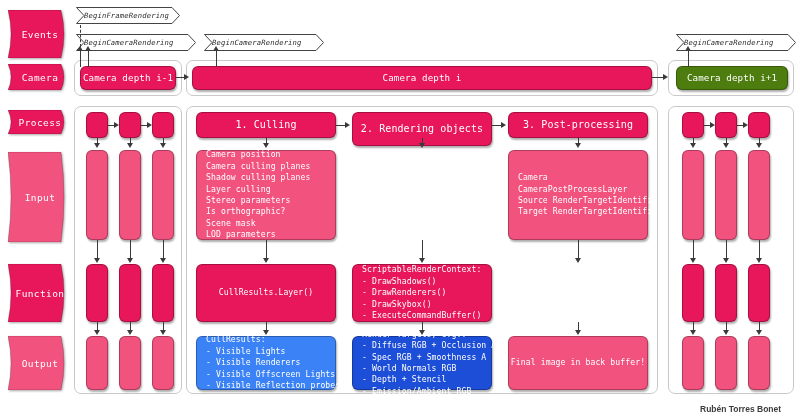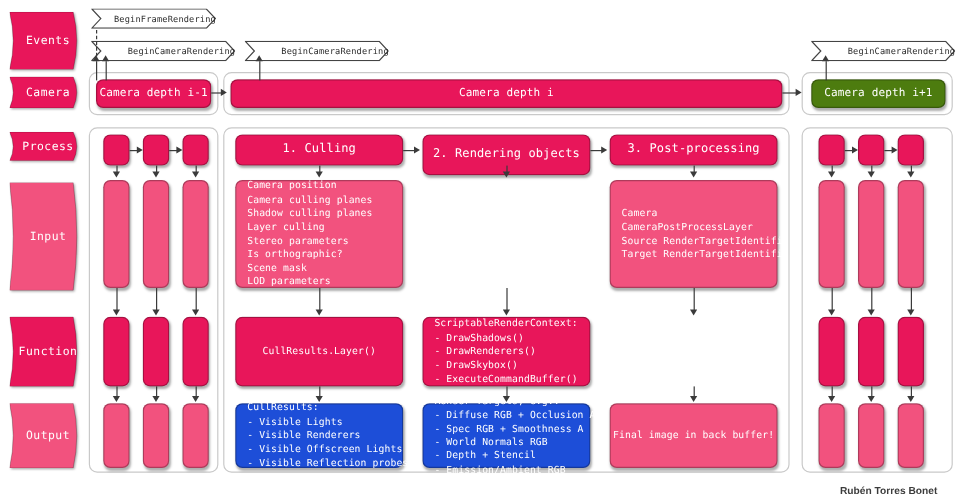--- a/index.html
+++ b/index.html
@@ -33,22 +33,22 @@
   .box .txt{white-space:pre;line-height:11.4px;font-size:8.1px;letter-spacing:.1px;}
 
   
   .panel{
     position:absolute;border:1px solid #c9c9c9;border-radius:7px;background:transparent;
     box-sizing:border-box;
   }
 
   
   .chev{
-    position:absolute;display:flex;align-items:center;justify-content:flex-end;
-    color:#2b2b2b;font-size:7.2px;letter-spacing:.15px;
+    position:absolute;display:flex;align-items:center;justify-content:flex-start;
+    color:#2b2b2b;font-size:7.2px;letter-spacing:.15px;font-style:italic;
   }
   .chev svg{position:absolute;left:0;top:0;}
   .chev span{position:relative;z-index:2;padding-left:8px;}
 
   
   .ln{position:absolute;background:#3a3a3a;}
   .vln{width:1.2px;}
   .hln{height:1.2px;}
   .arrow-d{position:absolute;width:0;height:0;border-left:3.6px solid transparent;border-right:3.6px solid transparent;border-top:5px solid #3a3a3a;}
   .arrow-u{position:absolute;width:0;height:0;border-left:3.6px solid transparent;border-right:3.6px solid transparent;border-bottom:5px solid #3a3a3a;}
@@ -161,21 +161,21 @@
 Shadow culling planes
 Layer culling
 Stereo parameters
 Is orthographic?
 Scene mask
 LOD parameters</div>
     </div>
     <div class="box center" style="left: 196px; top: 264px; width: 140px; height: 58px; background: rgb(232, 22, 90); border: 1px solid rgba(0, 0, 0, 0.28); padding: 0px 4px;">
       <div class="txt" style="font-size: 8.1px;">CullResults.Layer()</div>
     </div>
-    <div class="box" style="left: 196px; top: 336px; width: 140px; height: 54px; background: #1d4ed8; border: 1px solid rgba(0, 0, 0, 0.28); padding: 0px 0px 0px 9px;">
+    <div class="box" style="left: 196px; top: 336px; width: 140px; height: 54px; background: #3b82f6; border: 1px solid rgba(0, 0, 0, 0.28); padding: 0px 0px 0px 9px;">
       <div class="txt" style="font-size: 8.1px;">CullResults:
 - Visible Lights
 - Visible Renderers
 - Visible Offscreen Lights
 - Visible Reflection probes</div>
     </div>
     <div class="ln vln" style="left: 266px; top: 138px; height: 6px;"></div>
     <div class="arrow-d" style="left: 263px; top: 143px;"></div>
     <div class="ln vln" style="left: 266px; top: 240px; height: 19px;"></div>
     <div class="arrow-d" style="left: 263px; top: 258px;"></div>

